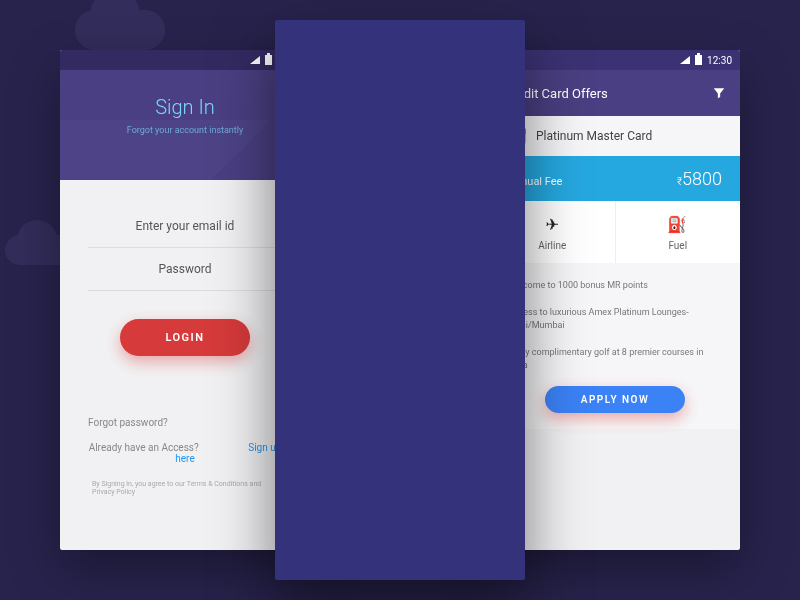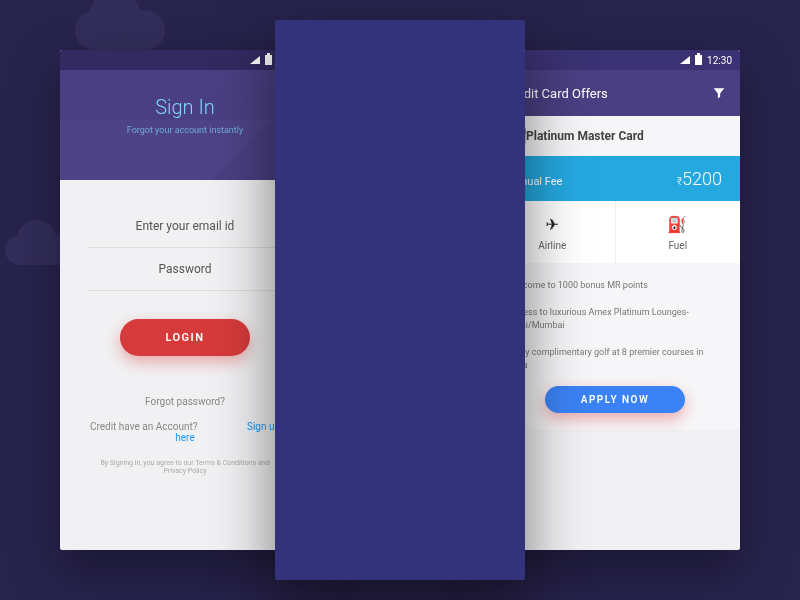--- a/index.html
+++ b/index.html
@@ -41,29 +41,29 @@
                 linear-gradient(-135deg, transparent 49%, #f1f1f3 50%) right/52% 100% no-repeat; display:none;}
   .left .mtn { position:absolute; bottom:0; left:0; right:0; height:60px; overflow:hidden; opacity:0.25; }
   .left .mtn::before{ content:""; position:absolute; bottom:-40px; left:-30px; width:200px; height:200px; background:#5a4f95; transform:rotate(45deg);}
   .left .title { font-size:20px; font-weight:300; margin-bottom:6px;}
   .left .sub   { font-size:9px; opacity:0.7;}
   .left .form  { padding: 25px 28px 10px; }
   .left .field { background:transparent; border:none; border-bottom: none; width:100%; padding:14px 0; font-size:12px; color:#701a75; text-align:center; }
   .left .field::placeholder{ color:#555;}
   .left .divider{ height:1px; background:#ddd; margin:0;}
   .left .loginbtn{ margin:28px auto 9px; display:block; width:130px; padding:12px 0; background:#d63a3a; color:#fff; border:none; border-radius:30px; font-size:11px; letter-spacing:1.5px; font-weight:600; box-shadow: 0 6px 15px rgba(214,58,58,0.4); cursor:pointer;}
-  .left .forgot{ text-align:center; font-size:10px; color:#888; margin-top:40px;}
+  .left .forgot{ text-align:left; font-size:10px; color:#888; margin-top:61px;}
   .left .already{ text-align:center; font-size:10px; color:#888; margin-top:14px;}
   .left .already a{ color:#2196f3; text-decoration:none;margin-left:47px;}
-  .left .terms{ text-align:center; font-size:7px; color:#aaa; margin-top:16px; padding: 0 4px;}
+  .left .terms{ text-align:left; font-size:7px; color:#aaa; margin-top:16px; padding: 0 4px;}
 
   
   .right .header{ background:#4a3f82; color:#fff; height:46px; display:flex; align-items:center; justify-content:space-between; padding:0 14px; font-size:13px; font-weight:400;}
   .right .filter{ width:14px; height:14px; }
-  .right .cardname{ display:flex; align-items:center; padding:12px 14px; font-size:12px; color:#444; background:#f6f6f8;font-weight:bold;}
+  .right .cardname{ display:flex; align-items:center; gap:10px; padding:12px 14px; font-size:12px; color:#444; background:#f6f6f8;}
   .right .cardico{ width:22px; height:16px; background:linear-gradient(180deg,#888 0%,#888 35%,#bbb 35%,#bbb 100%); border-radius:2px;}
   .right .feebar{ background:#25a8e0; color:#fff; display:flex; justify-content:space-between; align-items:baseline; padding:12px 18px;}
   .right .feebar .lbl{ font-size:11px;}
   .right .feebar .amt{ font-size:18px; font-weight:300;}
   .right .feebar .amt .rs{ font-size:11px;}
   .right .cats{ background:#fff; display:flex; }
   .right .cat{ flex:1; text-align:center; padding:14px 0 12px; font-size:10px; color:#666;}
   .right .cat + .cat{ border-left:1px solid #eee;}
   .right .cat .ico{ font-size:16px; display:block; margin-bottom:6px; color:#222;}
   .right .bene{ background:#f6f6f8; padding:16px 18px;}
@@ -91,21 +91,21 @@
       <div class="sub">Forgot your account instantly</div>
     </div>
     <div class="form">
       <input class="field" placeholder="Enter your email id" style="">
       <div class="divider"></div>
       <input class="field" type="password" placeholder="Password" style="">
       <div class="divider"></div>
       <button class="loginbtn">LOGIN</button>
       <div class="forgot">Forgot password?</div>
       <div class="already">
-        <span>Credit have an Account? </span><a href="#">Sign up here</a>
+        <span>Already have an Access? </span><a href="#">Sign up here</a>
       </div>
       <div class="terms">By Signing in, you agree to our Terms &amp; Conditions and Privacy Policy</div>
     </div>
   </div>
 
   <div class="phone right">
     <div class="statusbar">
       <div class="tri"></div>
       <div class="batt"></div>
       <span>12:30</span>
@@ -115,21 +115,21 @@
       <svg class="filter" viewBox="0 0 24 24" fill="#fff">
           <path d="M3 4h18l-7 9v6l-4 2v-8z"></path>
         </svg>
     </div>
     <div class="cardname">
       <div class="cardico"></div>
       <span>Platinum Master Card</span>
     </div>
     <div class="feebar">
       <span class="lbl">Annual Fee</span>
-      <span class="amt"><span class="rs">₹</span><span>5200</span></span>
+      <span class="amt"><span class="rs">₹</span><span>5800</span></span>
     </div>
     <div class="cats">
       <div class="cat">
         <span class="ico">✈</span>
         <span>Airline</span>
       </div>
       <div class="cat">
         <span class="ico">⛽</span>
         <span>Fuel</span>
       </div>

